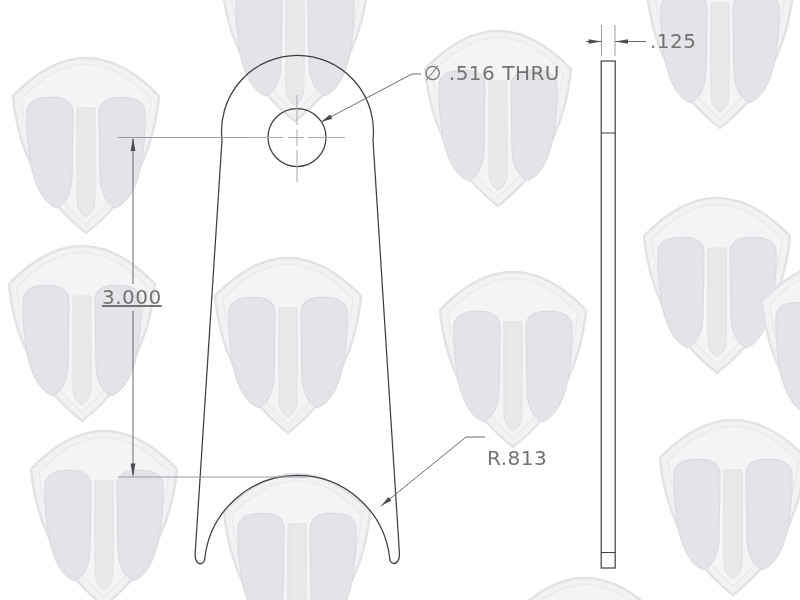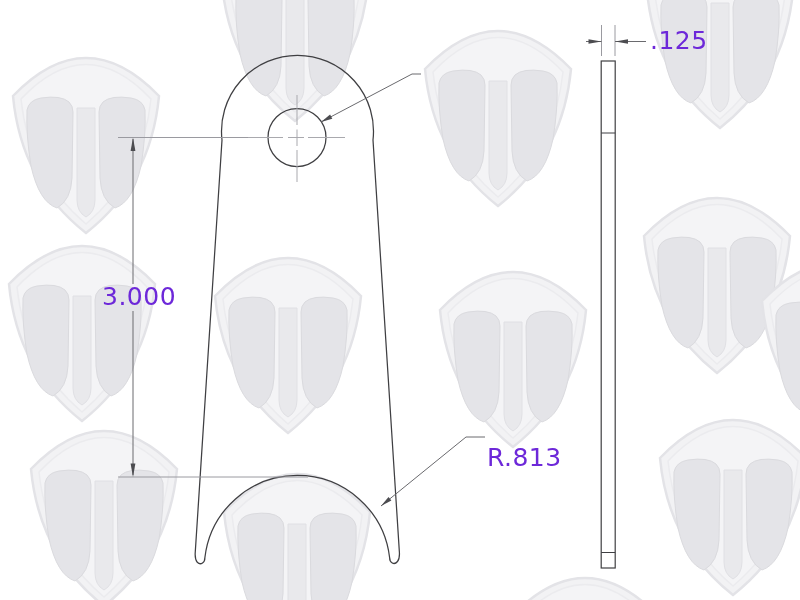--- a/index.html
+++ b/index.html
@@ -3,24 +3,24 @@
 <meta charset="utf-8">
 <style>
   html,body{margin:0;padding:0;background:#ffffff;}
   #canvas{
     position:relative;width:800px;height:600px;overflow:hidden;
     background:#ffffff;font-family:"DejaVu Sans",sans-serif;
   }
   .wm{position:absolute;pointer-events:none;}
   #drawing{position:absolute;left:0;top:0;}
   .dim-label{
-    position:absolute;font-size:25px;color:#6d28d9;letter-spacing:.5px;
+    position:absolute;font-size:20px;color:#737373;letter-spacing:.5px;
     white-space:nowrap;line-height:20px;
   }
-  #label-height{width:62px;text-align:right;}
+  #label-height{width:62px;text-align:left;text-decoration:underline;}
 </style>
 </head>
 <body>
 
 <div id="canvas">
 
   <svg width="0" height="0" style="position:absolute" aria-hidden="true">
     <defs>
       <g id="tshield">
         <path d="M2,46 Q75,-30 148,46 Q140,132 75,183 Q10,132 2,46 Z" fill="#f2f2f4" stroke="#e3e3e7" stroke-width="2.5"></path>
@@ -123,19 +123,20 @@
     <g>
       <line x1="601.5" y1="25" x2="601.5" y2="56" stroke="#9a9aa0" stroke-width="1"></line>
       <line x1="615" y1="25" x2="615" y2="56" stroke="#9a9aa0" stroke-width="1"></line>
       <line x1="586" y1="41.5" x2="601.5" y2="41.5" stroke="#6a6a6e" stroke-width="1"></line>
       <line x1="615" y1="41.5" x2="646" y2="41.5" stroke="#6a6a6e" stroke-width="1"></line>
       <path d="M601.5,41.5 L588.5,39.2 L588.5,43.8 Z" fill="#4c4c50"></path>
       <path d="M615,41.5 L628,39.2 L628,43.8 Z" fill="#4c4c50"></path>
     </g>
   </svg>
 
+  <div class="dim-label" id="label-hole" style="left:424px;top:63px">∅ .516 THRU</div>
 
   <div class="dim-label" id="label-height" style="left:102px;top:287px">3.000</div>
 
   <div class="dim-label" id="label-radius" style="left:487px;top:448px">R.813</div>
 
   <div class="dim-label" id="label-thickness" style="left:650px;top:31px">.125</div>
 </div>
 
 </body></html>

